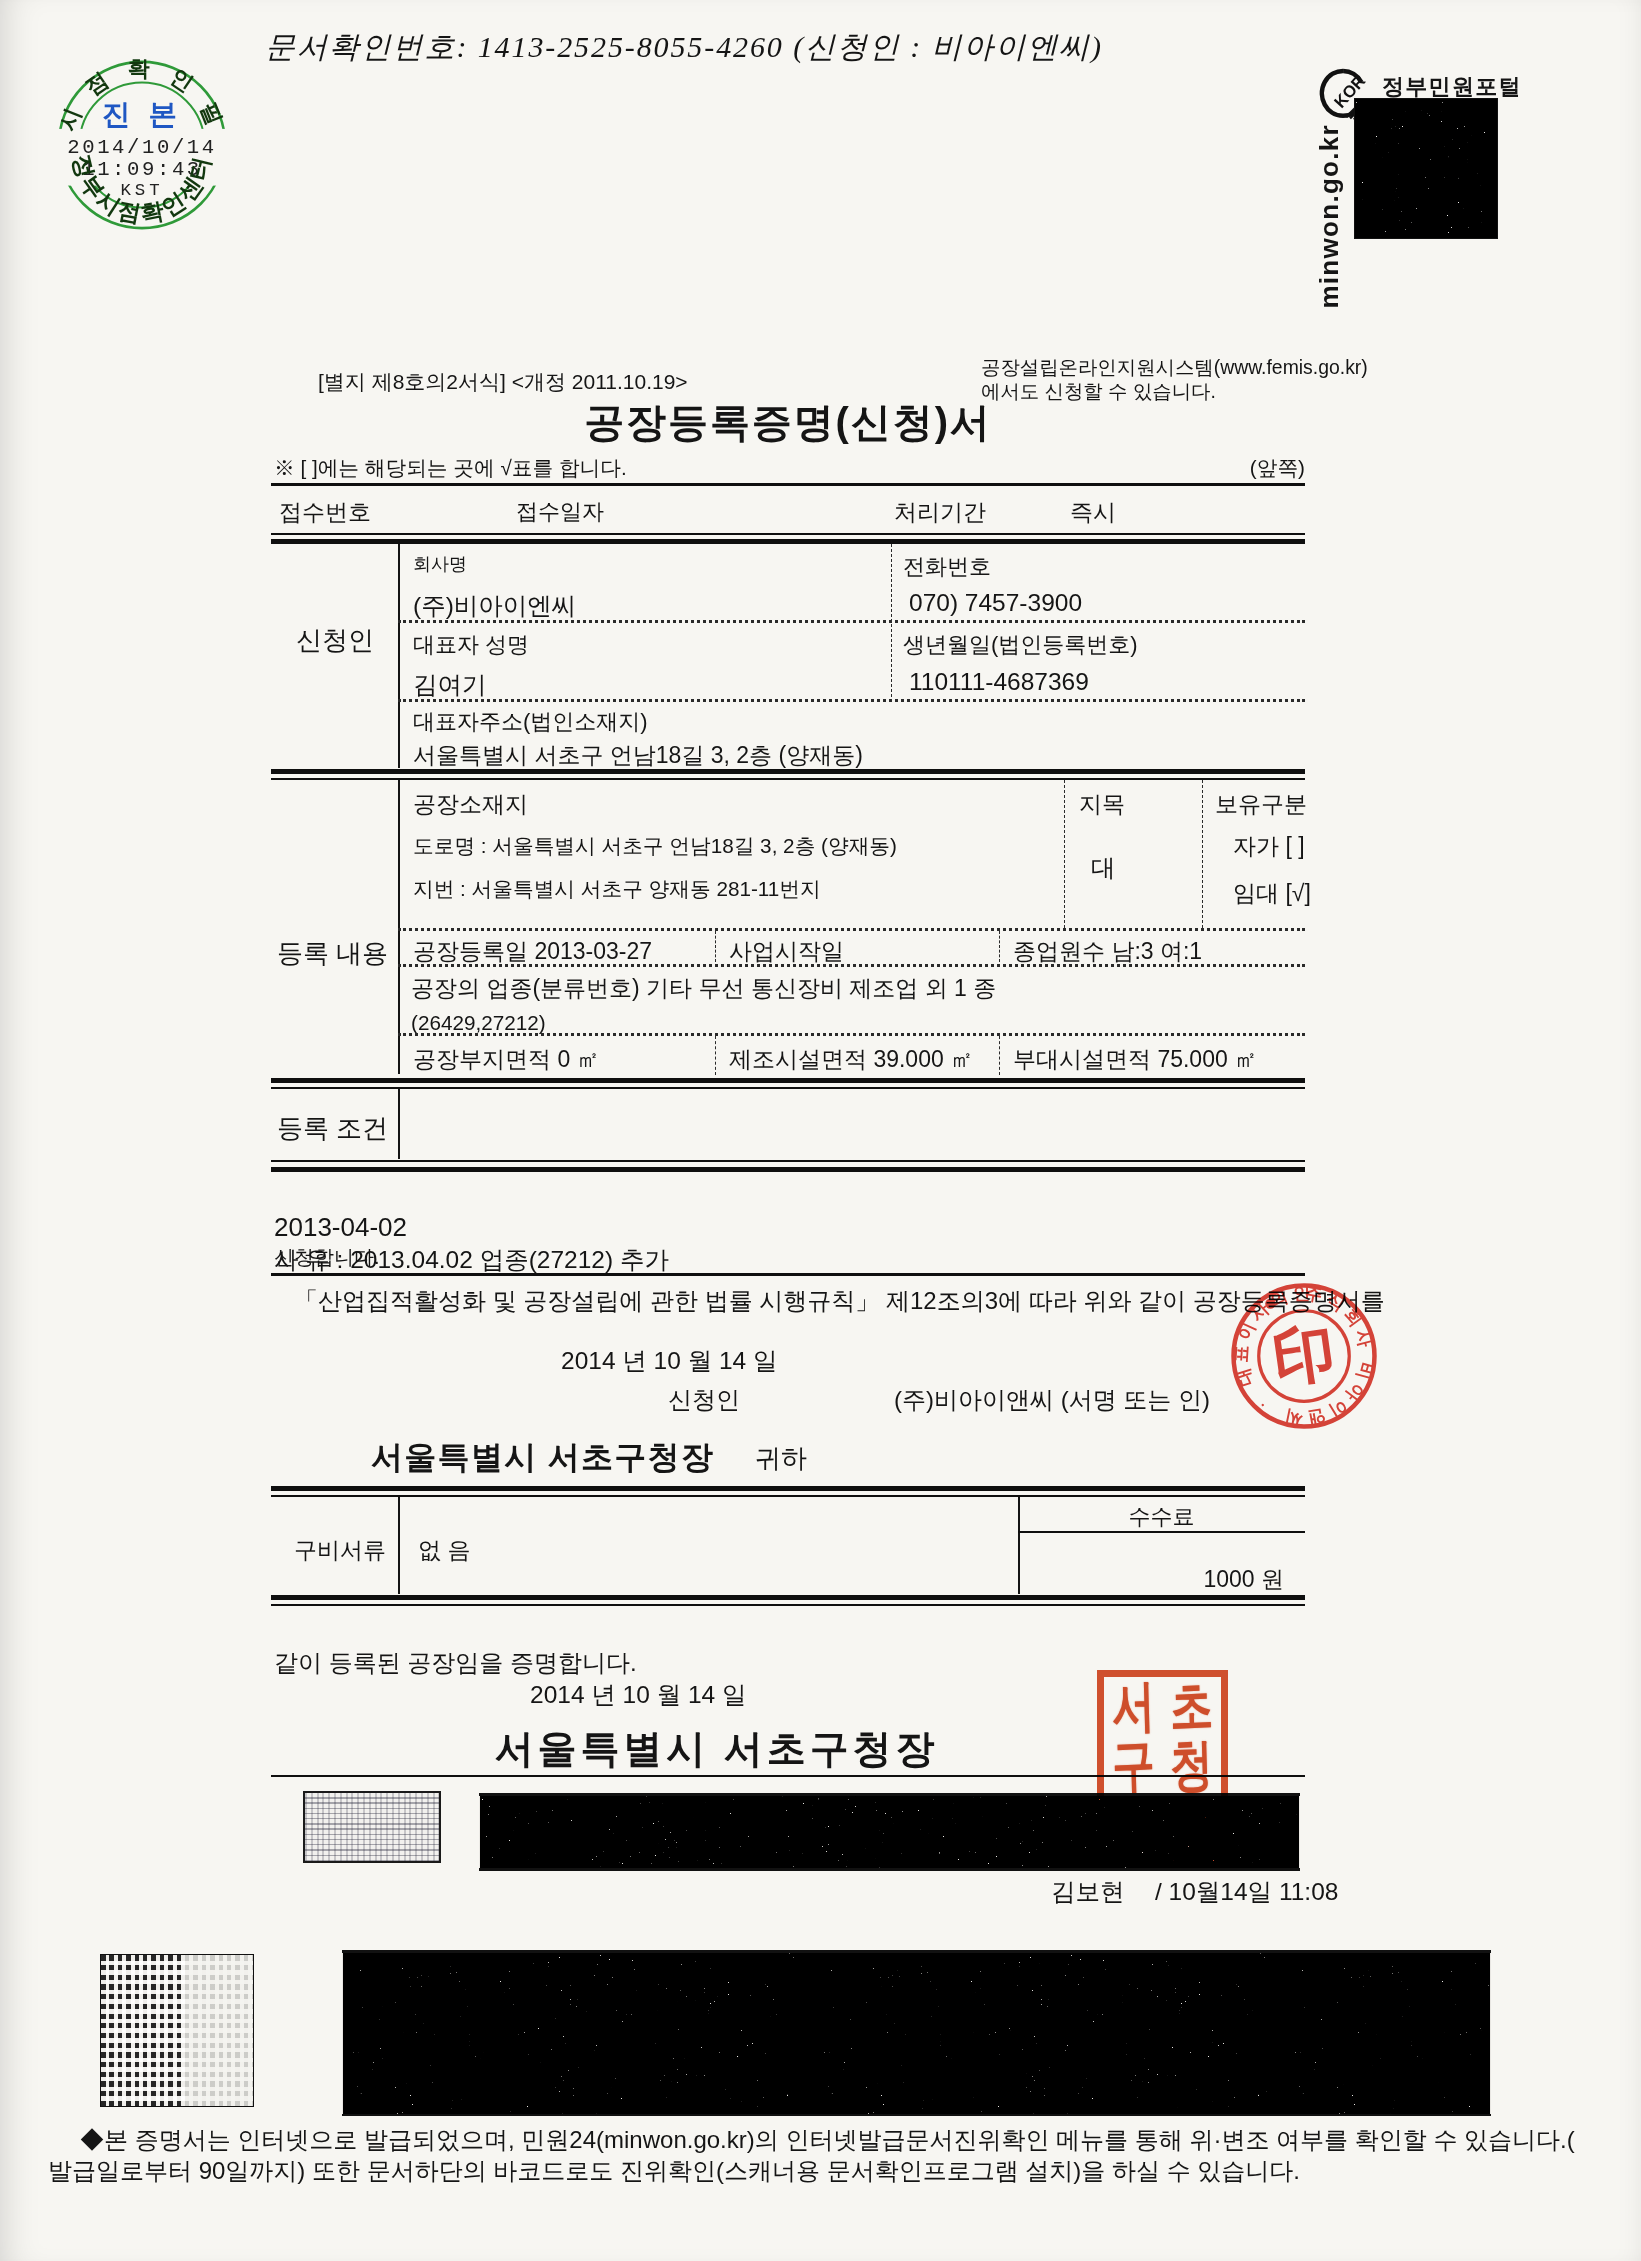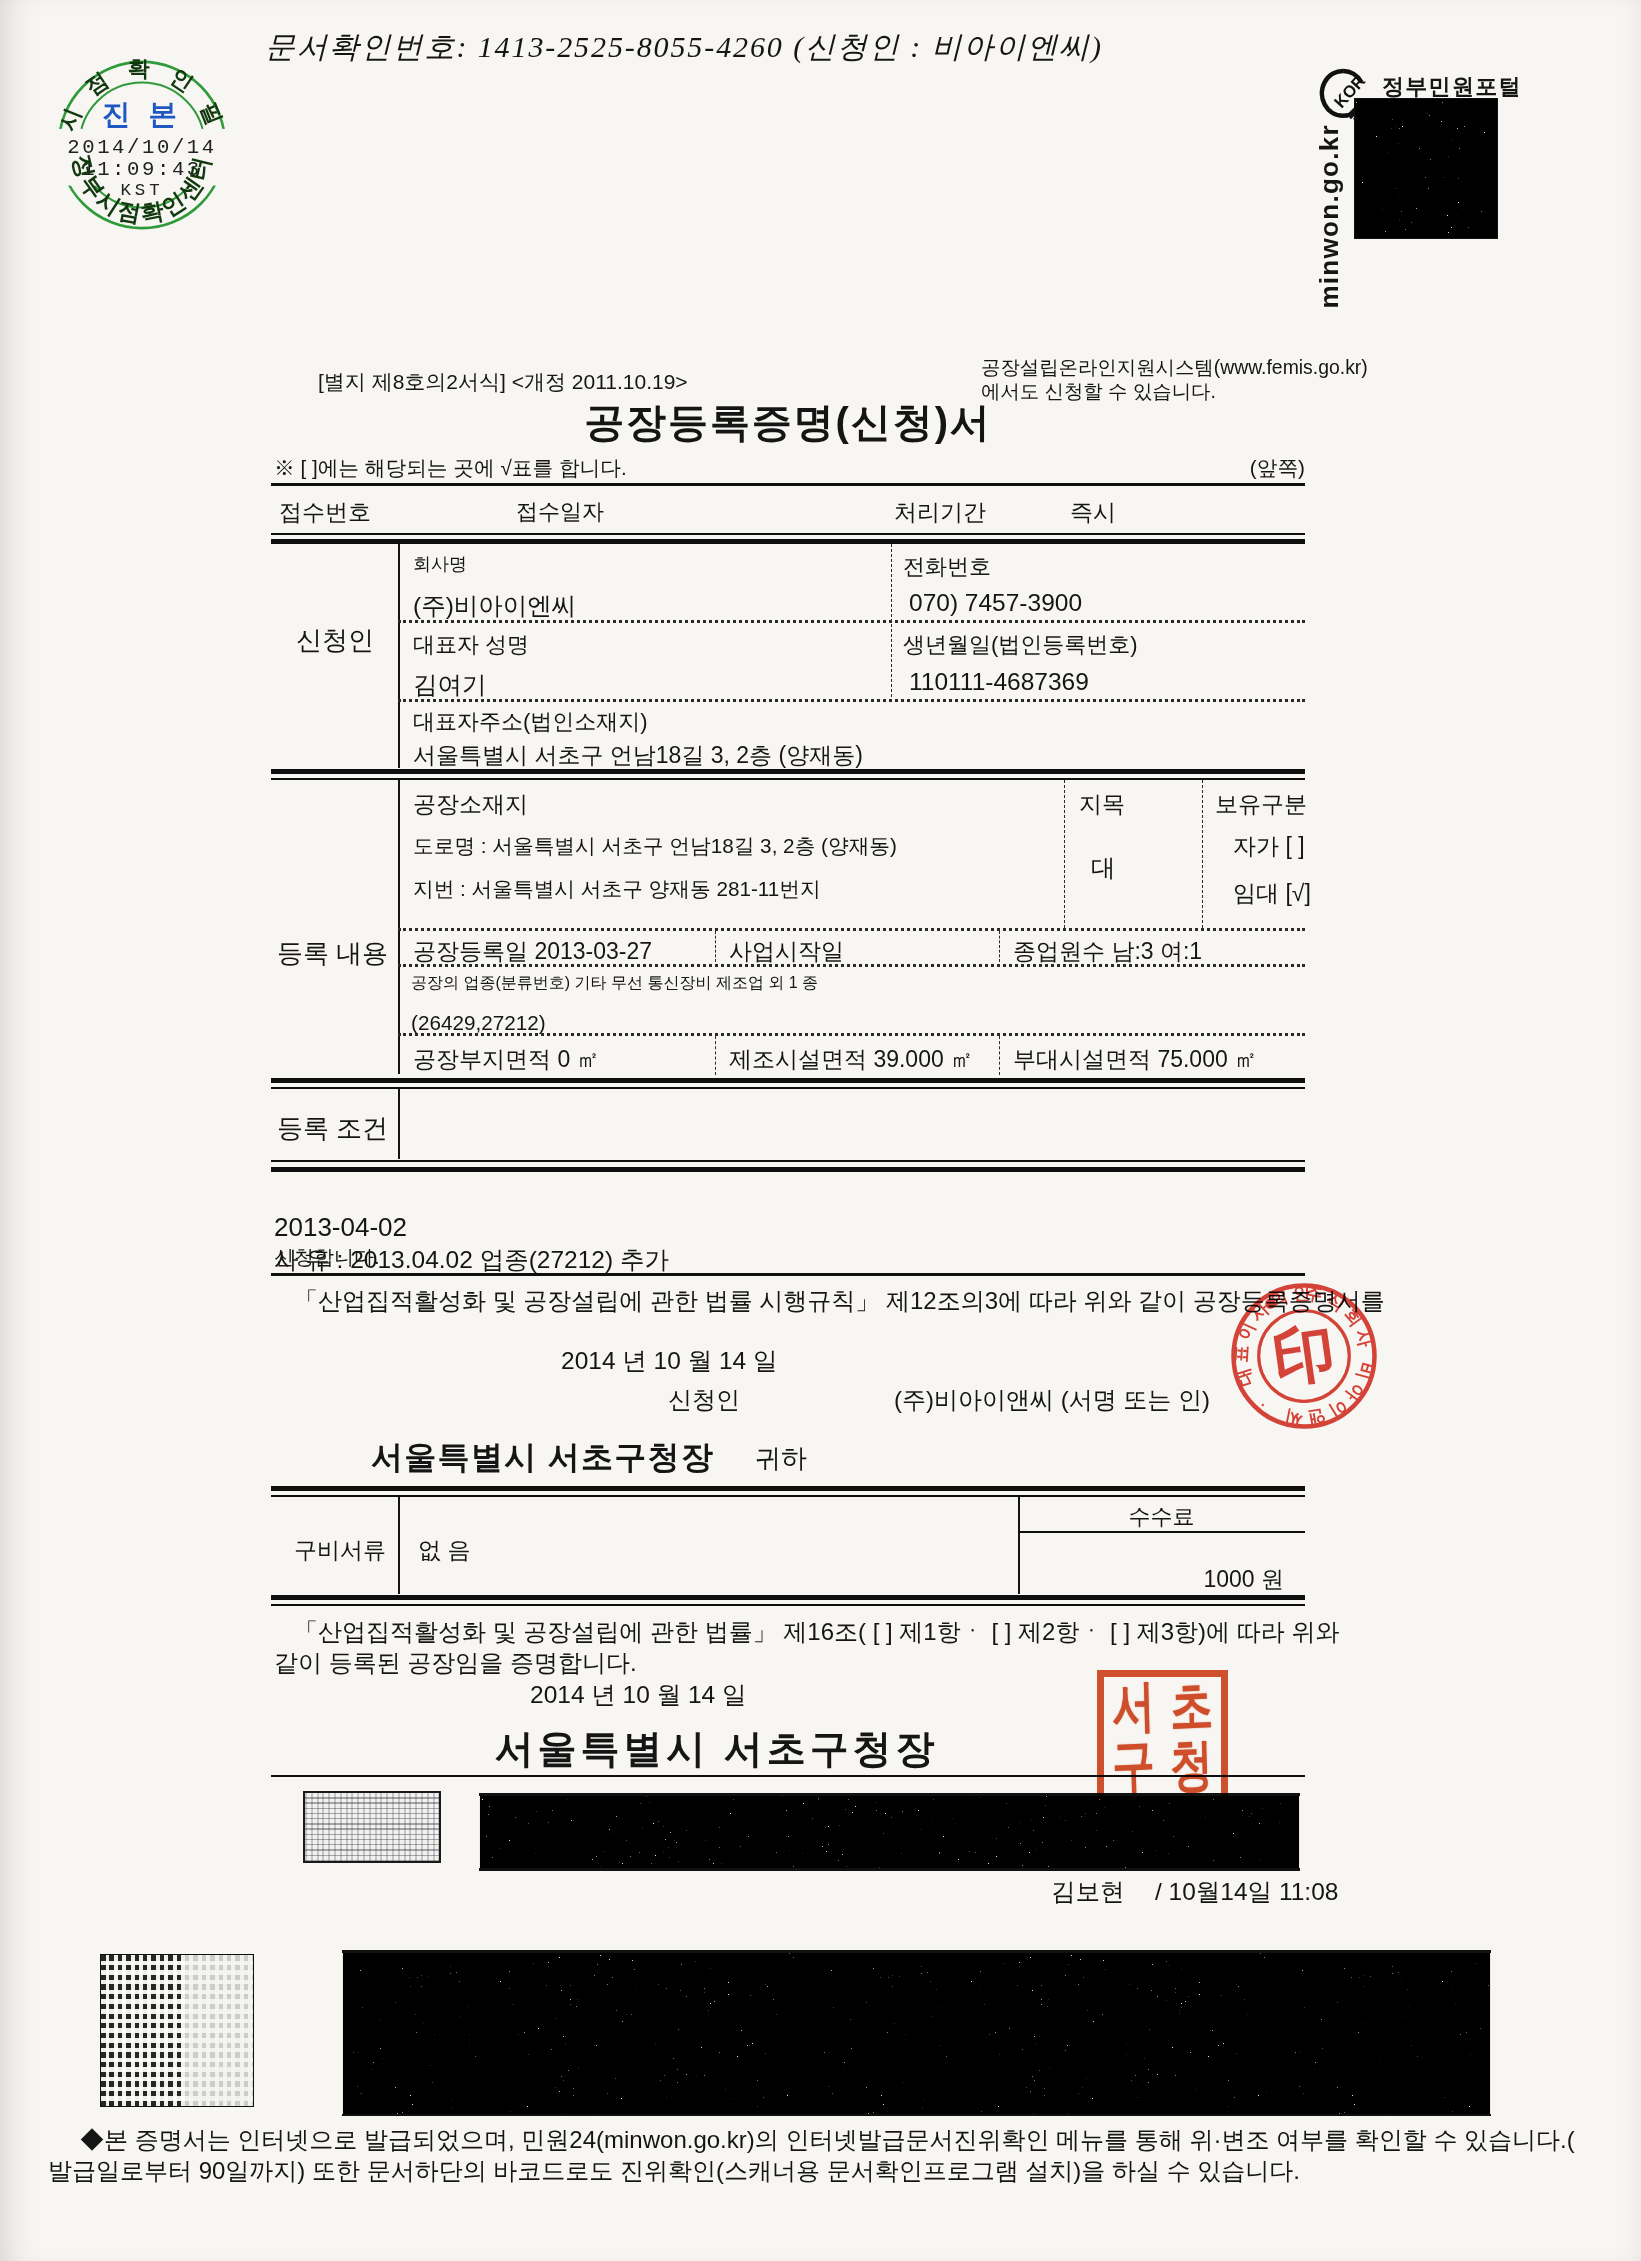--- a/index.html
+++ b/index.html
@@ -152,21 +152,21 @@
   <div class="abs t" style="left:1233px;top:878px;font-size:23px;">임대 [√]</div>
   <div class="dotted" style="left:398px;top:928px;width:907px;"></div>
 
   <div class="abs t" style="left:413px;top:936px;font-size:23px;">공장등록일 2013-03-27</div>
   <div class="vdash" style="left:715px;top:931px;height:31px;"></div>
   <div class="abs t" style="left:729px;top:936px;font-size:23px;">사업시작일</div>
   <div class="vdash" style="left:999px;top:931px;height:31px;"></div>
   <div class="abs t" style="left:1013px;top:936px;font-size:23px;">종업원수   남:3 여:1</div>
   <div class="dotted" style="left:398px;top:964px;width:907px;"></div>
 
-  <div class="abs t" style="left:411px;top:973px;font-size:16px;">공장의 업종(분류번호) 기타 무선 통신장비 제조업 외 1 종</div>
+  <div class="abs t" style="left:411px;top:973px;font-size:23px;">공장의 업종(분류번호) 기타 무선 통신장비 제조업 외 1 종</div>
   <div class="abs t" style="left:411px;top:1011px;font-size:20.7px;">(26429,27212)</div>
   <div class="dotted" style="left:398px;top:1033px;width:907px;"></div>
 
   <div class="abs t" style="left:413px;top:1044px;font-size:23px;">공장부지면적 0 ㎡</div>
   <div class="vdash" style="left:715px;top:1036px;height:39px;"></div>
   <div class="abs t" style="left:729px;top:1044px;font-size:23px;">제조시설면적 39.000 ㎡</div>
   <div class="vdash" style="left:999px;top:1036px;height:39px;"></div>
   <div class="abs t" style="left:1013px;top:1044px;font-size:23px;">부대시설면적 75.000 ㎡</div>
 
   <div class="rule" style="left:271px;top:1078px;width:1034px;height:4.5px;"></div>
@@ -210,21 +210,20 @@
   <div class="vline" style="left:1018px;top:1497px;height:97px;"></div>
   <div class="abs t" style="left:294px;top:1535px;font-size:23px;">구비서류</div>
   <div class="abs t" style="left:418px;top:1535px;font-size:23px;">없 음</div>
   <div class="abs t" style="left:1018px;top:1502px;width:287px;text-align:center;font-size:22px;">수수료</div>
   <div class="rule" style="left:1018px;top:1531px;width:287px;height:1.9px;"></div>
   <div class="abs t" style="left:1097px;top:1564px;width:187px;text-align:right;font-size:23px;">1000 원</div>
 
   <div class="rule" style="left:271px;top:1595px;width:1034px;height:4.5px;"></div>
   <div class="rule" style="left:271px;top:1604px;width:1034px;height:1.9px;"></div>
 
-  <div class="abs t" style="left:294px;top:1616px;font-size:24px;">「산업집적활성화 및 공장설립에 관한 법률」 제16조( [ ] 제1항ㆍ [ ] 제2항ㆍ [ ] 제3항)에 따라 위와</div>
   <div class="abs t" style="left:274px;top:1647px;font-size:24px;">같이 등록된 공장임을 증명합니다.</div>
   <div class="abs t" style="left:530px;top:1678px;font-size:24.5px;">2014 년 10 월 14 일</div>
   <div class="abs t" style="left:271px;top:1722px;width:891px;text-align:center;font-size:39px;font-weight:bold;letter-spacing:3.9px;">서울특별시 서초구청장</div>
 
   <div class="rule" style="left:271px;top:1775px;width:1034px;height:1.9px;"></div>
   <div class="abs t" style="left:839px;top:1788px;width:459px;text-align:right;font-size:19.4px;">210㎜×297㎜[일반용지 70g/㎡(재활용품)]</div>
 
   <div class="sq-seal" style="left:1097px;top:1670px;width:117px;height:179px;">
     <span>서</span>
       <span>초</span>

